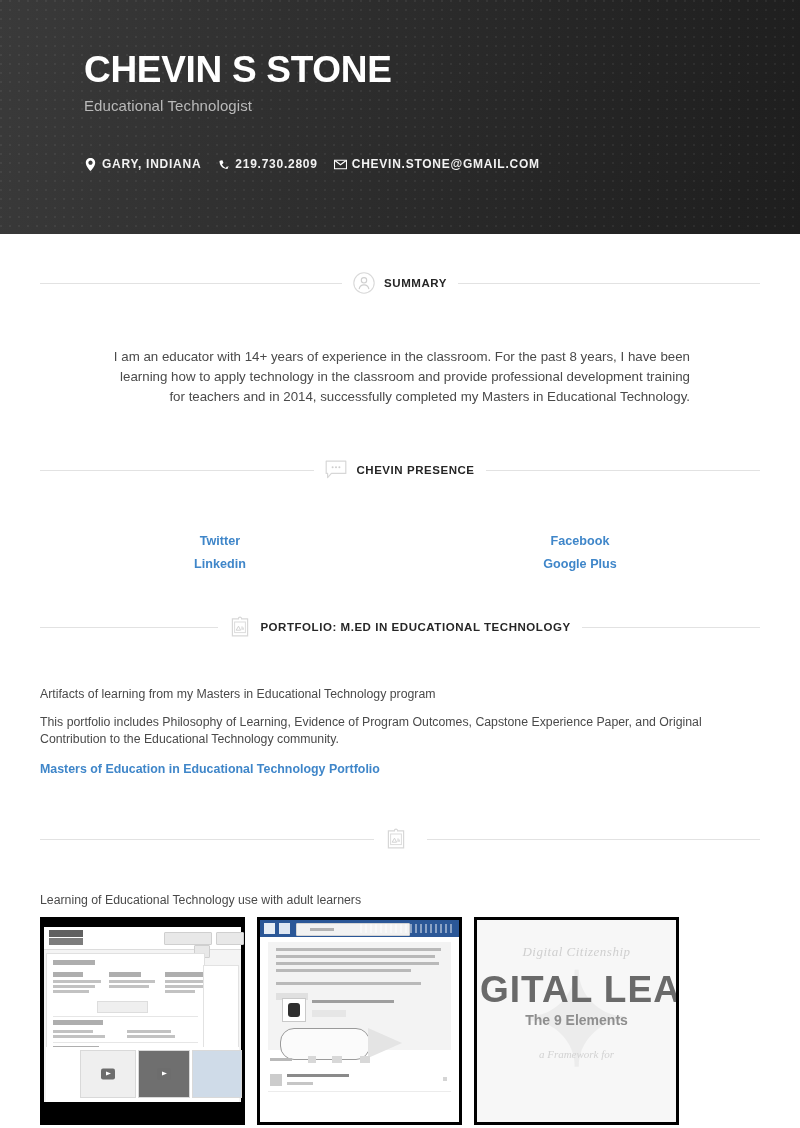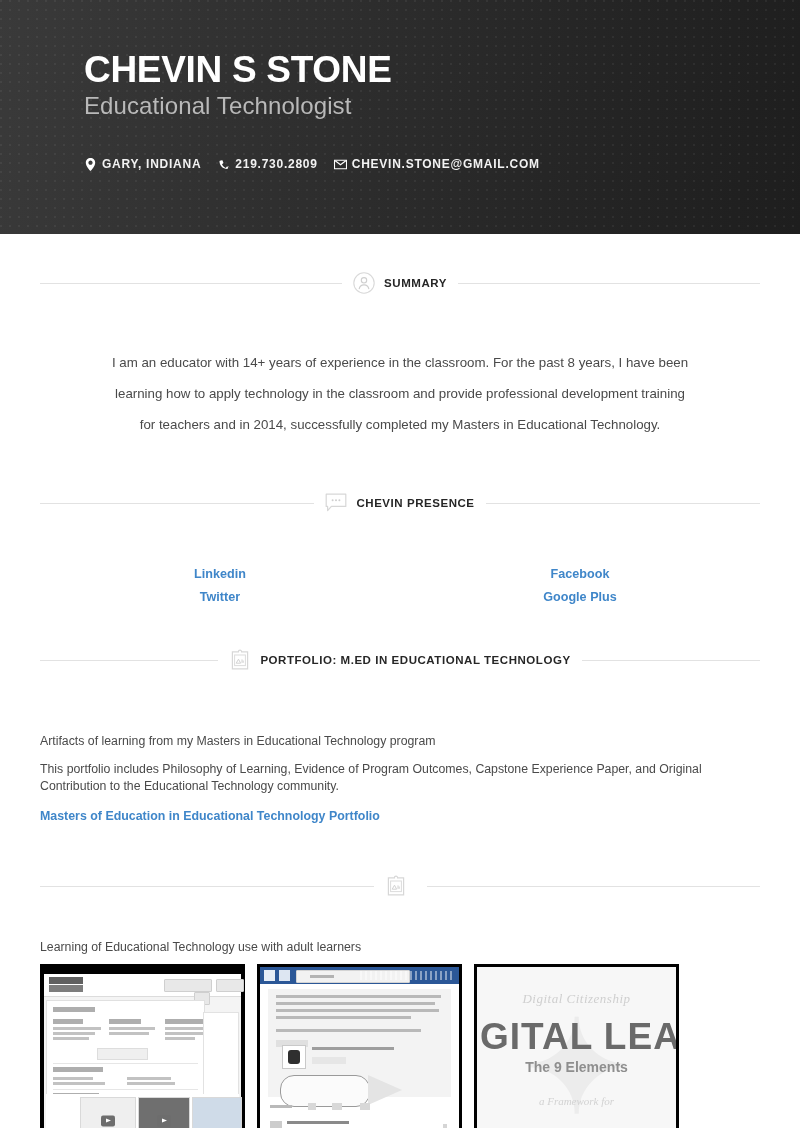--- a/index.html
+++ b/index.html
@@ -36,21 +36,21 @@
   .name {
     font-size: 37px;
     line-height: 44px;
     font-weight: bold;
     letter-spacing: -0.3px;
     color: #ffffff;
     margin: 0 0 2px 0;
     white-space: nowrap;
   }
   .jobtitle {
-    font-size: 24px;
+    font-size: 15px;
     line-height: 24px;
     font-weight: normal;
     color: #b9b9b9;
     margin: 0;
     letter-spacing: 0.1px;
   }
   .contact {
     margin-top: 39px;
   }
   .contact-line {
@@ -121,23 +121,23 @@
     font-size: 11.5px;
     font-weight: bold;
     letter-spacing: 0.55px;
     color: #262626;
     white-space: nowrap;
   }
 
   
   .summary-block {
     margin-top: 53px;
-    text-align: center;
+    text-align: right;
     font-size: 13.3px;
-    line-height: 31px;
+    line-height: 20px;
     color: #4a4a4a;
     padding: 0 70px;
   }
 
   
   .social-grid {
     margin-top: 49px;
     display: flex;
   }
   .social-col {
@@ -149,21 +149,21 @@
     display: block;
     font-size: 12.6px;
     font-weight: bold;
     color: #3f86c9;
     text-decoration: none;
     line-height: 22px;
     margin-bottom: 1px;
   }
 
   
-  .pf-body { margin-top: 62px; }
+  .pf-body { margin-top: 48px; }
   .pf-line {
     font-size: 12.3px;
     line-height: 17px;
     color: #4a4a4a;
     margin: 0 0 11px 0;
   }
   .pf-link {
     display: inline-block;
     font-size: 12.4px;
     font-weight: bold;
@@ -397,22 +397,22 @@
             <circle cx="14.4" cy="7.2" r="1" fill="#cfcfcf"></circle>
           </svg>
         </span>
         <span class="section-title">CHEVIN PRESENCE</span>
       </span>
       <span class="section-rule"></span>
     </div>
 
     <div class="social-grid">
       <div class="social-col">
+        <a class="social-link" href="#">Twitter</a>
         <a class="social-link" href="#">Linkedin</a>
-        <a class="social-link" href="#">Twitter</a>
       </div>
       <div class="social-col">
         <a class="social-link" href="#">Facebook</a>
         <a class="social-link" href="#">Google Plus</a>
       </div>
     </div>
   </div>
 
   <div class="section" style="padding-top:40px;">
     <div class="section-head">

